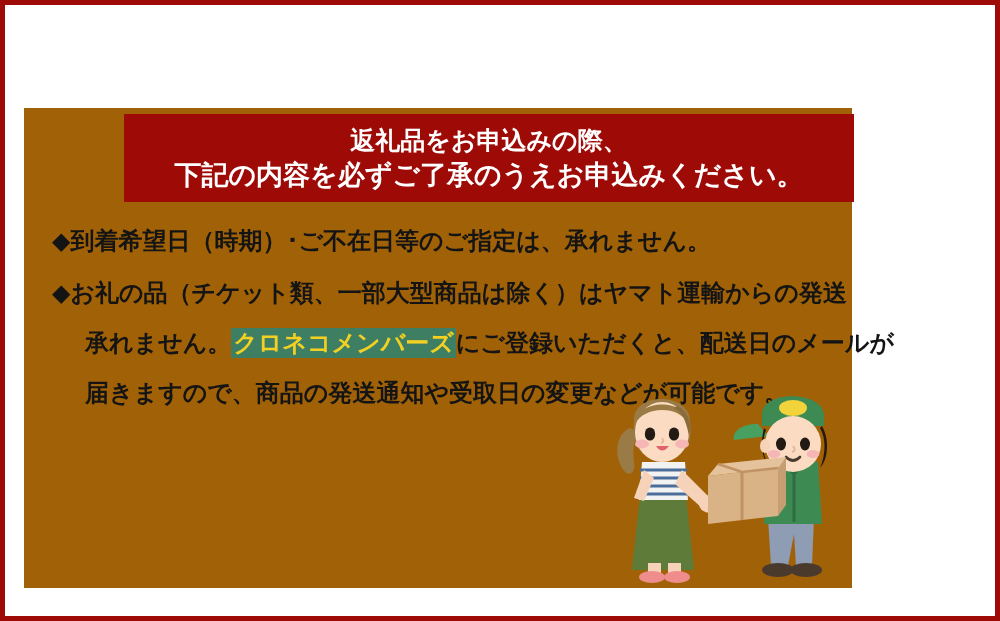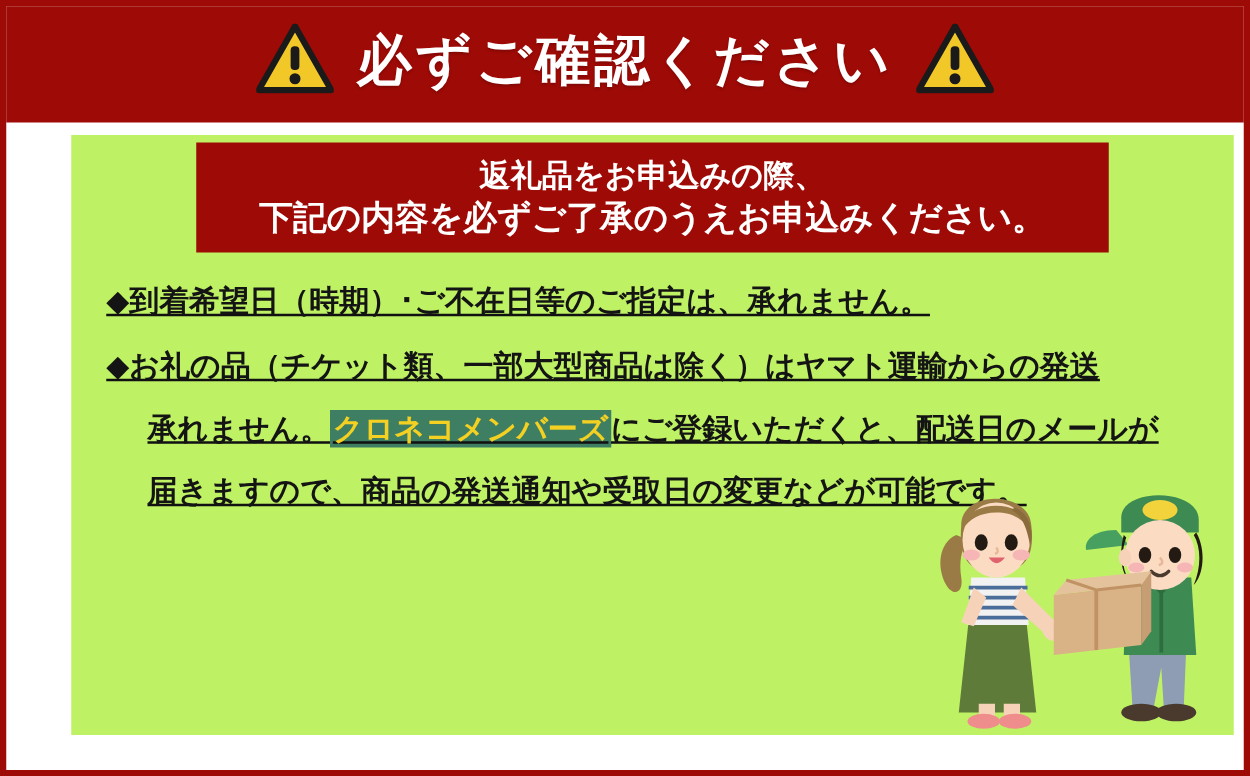--- a/index.html
+++ b/index.html
@@ -42,25 +42,25 @@
     letter-spacing: 3px;
     line-height: 1;
     white-space: nowrap;
     text-shadow: 0 2px 2px rgba(0,0,0,.18);
   }
   .warn-icon { display: block; }
 
   
   .panel {
     position: absolute;
-    left: 52px;
+    left: 19px;
     top: 103px;
-    width: 930px;
+    width: 828px;
     height: 480px;
-    background: #bef264;
+    background: #a16207;
   }
 
   
   .callout {
     position: absolute;
     left: 100px;
     top: 6px;
     width: 730px;
     height: 88px;
     background: #9e0a06;
@@ -79,21 +79,20 @@
   .callout-line-2 { font-size: 27px; }
 
   
   .body-text {
     position: absolute;
     left: 28px;
     top: 108px;
     right: 10px;
     color: #111111;
     font-weight: bold;
-    text-decoration: underline;
   }
   .para { margin: 0 0 2px 0; }
   .line {
     font-size: 24px;
     line-height: 50px;
     white-space: nowrap;
     color: #141414;
     position: relative;
   }
   .line.indent { padding-left: 33px; }
@@ -111,37 +110,20 @@
     width: 270px;
     height: 230px;
     pointer-events: none;
   }
 </style>
 </head>
 <body>
 
 <div class="banner">
 
-  <div class="header">
-    <span class="warn-icon">
-      <svg width="62" height="56" viewBox="0 0 62 56" aria-hidden="true">
-        <path d="M31 2 L60 53 L2 53 Z" fill="#f2c829" stroke="#1a1a1a" stroke-width="5" stroke-linejoin="round"></path>
-        <rect x="27.5" y="18" width="7" height="19" rx="3.2" fill="#1a1a1a"></rect>
-        <circle cx="31" cy="44" r="4.4" fill="#1a1a1a"></circle>
-      </svg>
-    </span>
-    <span class="header-title">必ずご確認ください</span>
-    <span class="warn-icon">
-      <svg width="62" height="56" viewBox="0 0 62 56" aria-hidden="true">
-        <path d="M31 2 L60 53 L2 53 Z" fill="#f2c829" stroke="#1a1a1a" stroke-width="5" stroke-linejoin="round"></path>
-        <rect x="27.5" y="18" width="7" height="19" rx="3.2" fill="#1a1a1a"></rect>
-        <circle cx="31" cy="44" r="4.4" fill="#1a1a1a"></circle>
-      </svg>
-    </span>
-  </div>
 
   <div class="panel">
 
     <div class="callout">
       <div class="callout-line callout-line-1">返礼品をお申込みの際、</div>
       <div class="callout-line callout-line-2">下記の内容を必ずご了承のうえお申込みください。</div>
     </div>
 
     <div class="body-text">
 

